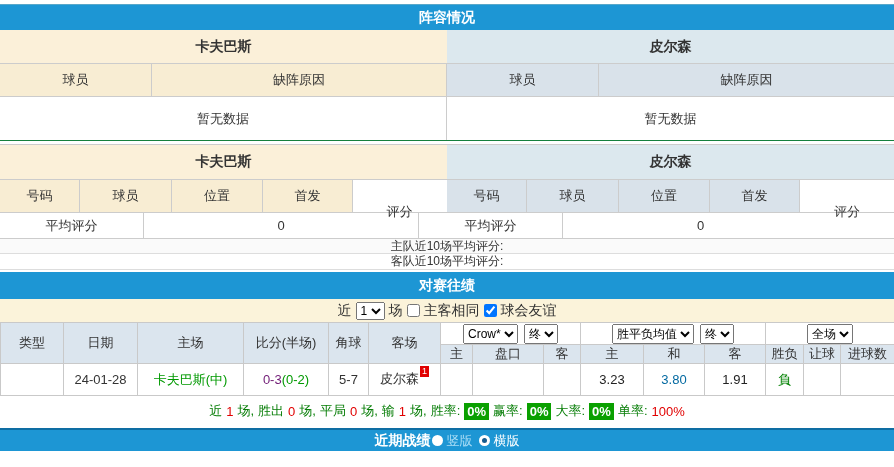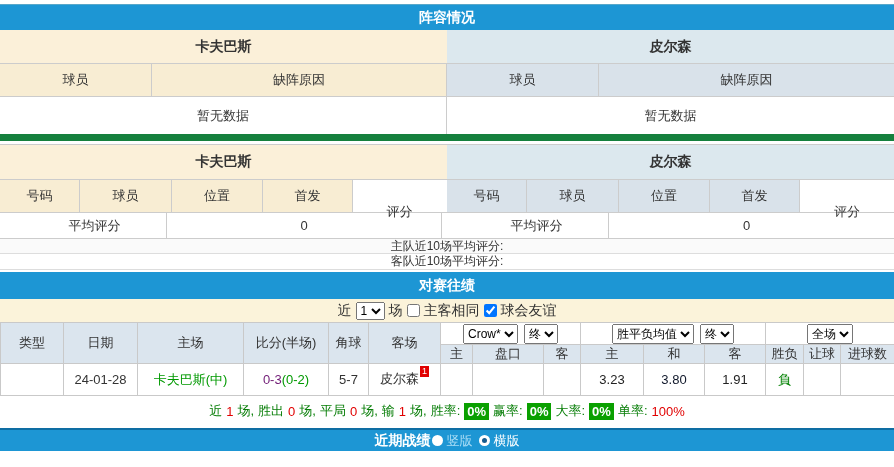--- a/index.html
+++ b/index.html
@@ -13,49 +13,49 @@
   .half { width:447px; display:flex; align-items:center; justify-content:center;text-align:center; }
   .cell { display:flex; align-items:center; justify-content:center; border-right:1px solid #ccc; }
   .cell:last-child { border-right:none; }
   .team-row { height:34px; font-weight:bold; font-size:14px; border-bottom:1px solid #ccc; }
   .cream  { background:#fbf0d9; }
   .cream2 { background:#f8edd3; }
   .bgray  { background:#dce8ee; }
   .bgray2 { background:#d9e2ea; }
   .sub-row { height:33px; font-size:13px; border-bottom:1px solid #ccc; }
   .lw1 { width:152px; } .lw2 { width:295px; }
-  .nodata-row { height:44px; font-size:13px; background:#fff; border-bottom:7px solid #15803d; }
+  .nodata-row { height:44px; font-size:13px; background:#fff; border-bottom:1px solid #15803d; }
   .caption-row { height:18px; font-size:12px; display:flex; align-items:center; justify-content:center;
                  border-bottom:1px solid #ddd; background:#fff; }
   .team-row2 { height:36px; font-weight:bold; font-size:14px; border-top:1px solid #ccc; border-bottom:1px solid #ccc; }
   .ratings-cols { height:33px; font-size:13px; border-bottom:1px solid #ccc;justify-content:space-between; }
   .rc1{width:80px;} .rc2{width:92px;} .rc3{width:91px;} .rc4{width:90px;} .rc5{width:94px;margin-top:32px;}
   .avg-row { height:26px; font-size:13px; background:#fff; border-bottom:1px solid #ccc; }
-  .aw1 { width:144px;margin-left:23px; } .aw2 { width:275px; }
+  .aw1 { width:144px; } .aw2 { width:275px; }
   .note-row { height:15px; font-size:12px; display:flex; align-items:center; justify-content:center;
               border-bottom:1px solid #ddd; background:#fafafa; }
   .note-row.white { height:16px; background:#fff; }
   .bar2 { height:27px; border-top:none; }
   .filter-row { height:23px; background:#fbf3da; display:flex; align-items:center; justify-content:center;
                 font-size:14px; gap:4px; }
   .filter-row select { font-size:12px; height:18px; }
   .filter-row input[type=checkbox] { width:13px; height:13px; }
   table.h2h { width:894px; table-layout:fixed; border-collapse:collapse; }
   table.h2h th, table.h2h td { border:1px solid #c9c9c9; font-weight:normal; text-align:center;
                                font-size:13px; overflow:hidden; white-space:nowrap; }
   tr.hrow1 th.selcell { height:22px; background:#fff; }
   tr.hrow1 th.leftcol { background:#dbe5ee; }
   tr.hrow2 th { height:18px; background:#dbe5ee; }
   tr.drow td { height:32px; background:#fff; }
   td.type { background:#12b0a5; color:#fff; }
   .green { color:#009900; }
   .red { color:#701a75; }
   td.hc { background:#fdf8ee; }
   td.odds { background:#ecf4fb; color:#222; }
-  td.odds.draw { color:#0f172a; }
+  td.odds.draw { color:#0369a1; }
   td.res { color:#008000; }
   sup.card { background:#e10000; color:#fff; font-size:9px; padding:0 2px; margin-left:1px;
              display:inline-block; transform:translateY(-4px); line-height:11px; }
   .selcell select { font-size:12px; height:20px; margin:0 3px; }
   .stats-row { height:30px; display:flex; align-items:center; justify-content:center; font-size:13px;
                color:#067d06; }
   .stats-row span { margin:0 2px; }
   .stats-row .num { color:#e10000; }
   .badge { background:#0aa000; color:#fff; font-weight:bold; padding:1px 3px; }
   .bottom-bar { height:23px; background:#1d96d4; border-top:2px solid #0e6da3;

